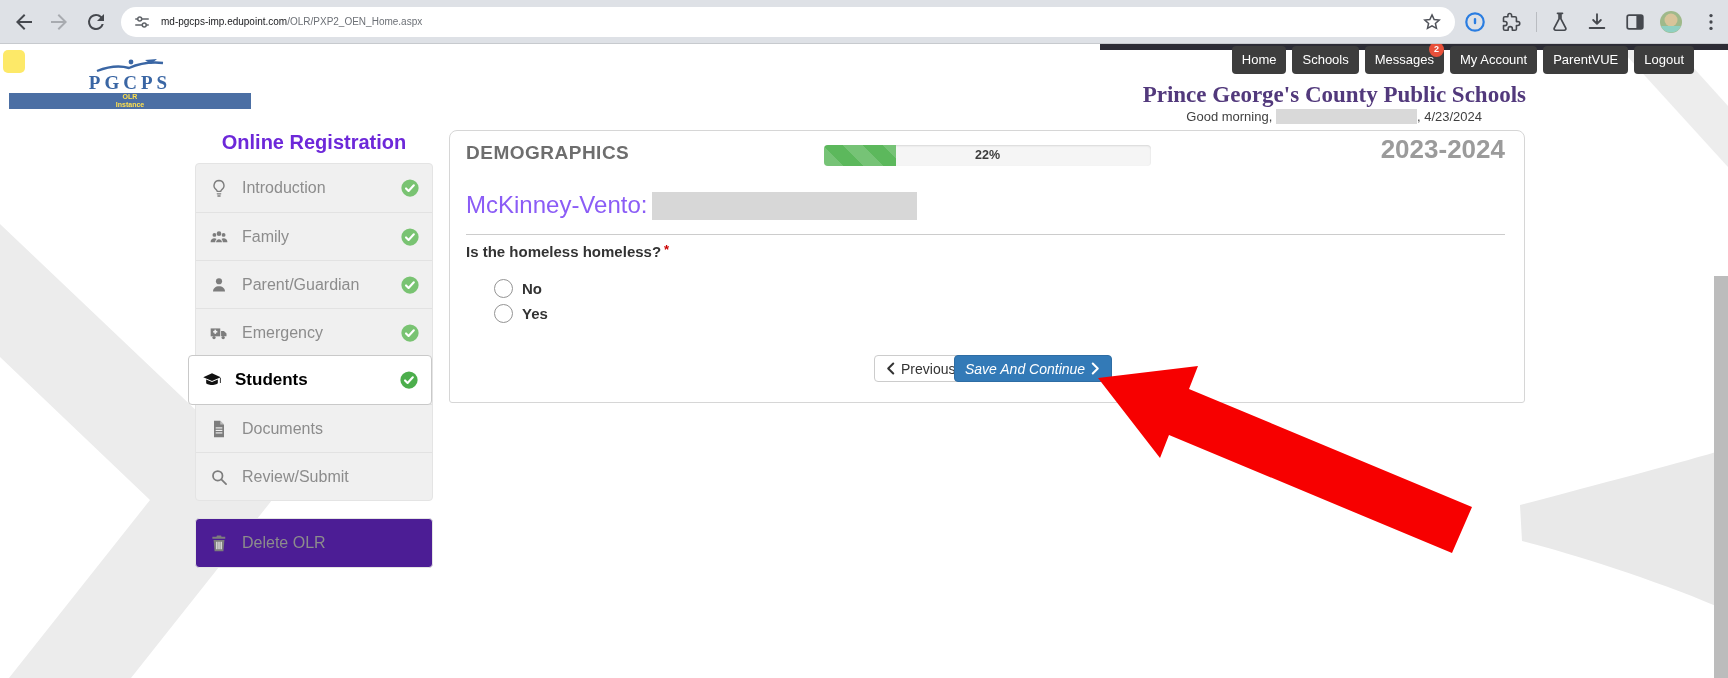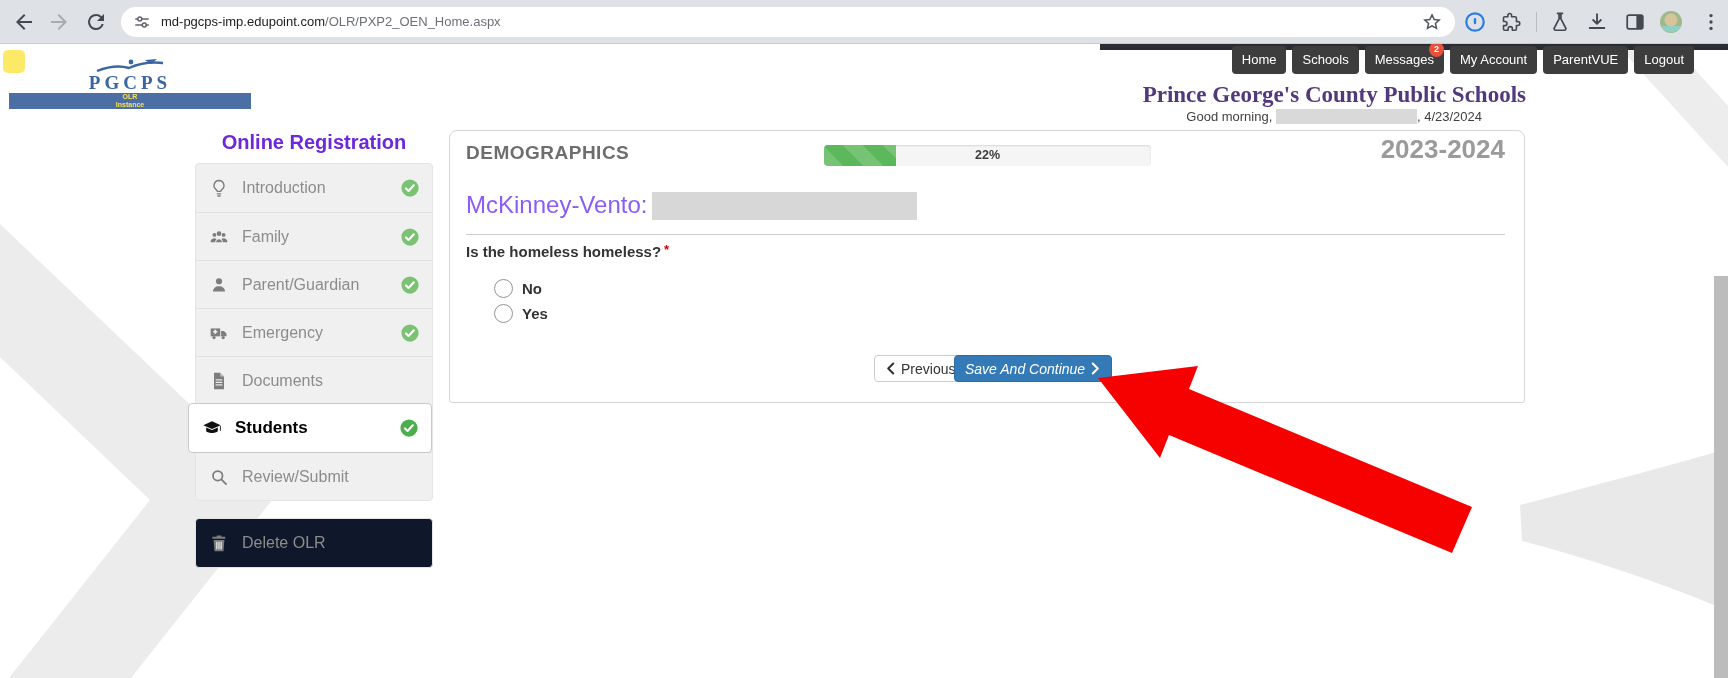--- a/index.html
+++ b/index.html
@@ -7,21 +7,21 @@
          font-family:"Liberation Sans",sans-serif;background:#fff;}
 
   
   #chrome{position:absolute;left:0;top:0;width:1728px;height:43px;background:#dee1e6;
           border-bottom:1px solid #c7cace;z-index:6;}
   .chr-ic{position:absolute;top:10px;width:24px;height:24px;color:#45484e;}
   .chr-ic svg{width:100%;height:100%;}
   #omnibox{position:absolute;left:121px;top:7px;width:1334px;height:30px;background:#fff;
            border-radius:15px;}
   #omnibox .tune{position:absolute;left:12px;top:6px;width:18px;height:18px;color:#5f6368;}
-  #url{position:absolute;left:40px;top:0;line-height:30px;font-size:13px;color:#202124;white-space:nowrap;}
+  #url{position:absolute;left:40px;top:0;line-height:30px;font-size:10px;color:#202124;white-space:nowrap;}
   #url .path{color:#6c7076;}
   #star{position:absolute;right:13px;top:5px;width:20px;height:20px;color:#50535a;}
   .vdiv{position:absolute;left:1536px;top:12px;width:1px;height:20px;background:#b9bcc1;}
 
   
   #watermark{position:absolute;left:0;top:0;z-index:0;}
   #darkstrip{position:absolute;left:1100px;top:44px;width:628px;height:6px;background:#2c2c35;z-index:2;}
   #stickynote{position:absolute;left:3px;top:50px;width:22px;height:23px;background:#fde968;border-radius:5px;z-index:2;}
 
   
@@ -42,21 +42,21 @@
             font-weight:bold;font-size:23px;z-index:2;margin-left:28px;}
   #greeting{position:absolute;right:246px;top:109px;font-size:13px;color:#3f3f3f;z-index:2;white-space:nowrap;}
   .redact{display:inline-block;background:#d9d9d9;vertical-align:-3px;}
   #greeting .redact{width:141px;height:15px;}
 
   
   #sb-title{position:absolute;left:195px;top:131px;width:238px;text-align:center;
             font-size:20px;font-weight:bold;color:#6d28d9;z-index:2;}
   #sb-panel{position:absolute;left:195px;top:163px;width:238px;background:#f0f0f0;
             border:1px solid #e4e4e4;border-radius:4px;z-index:2;box-sizing:border-box;}
-  #sb-delete{position:absolute;left:195px;top:518px;width:238px;background:#0f172a;
+  #sb-delete{position:absolute;left:195px;top:518px;width:238px;background:#4c1d95;
              border:1px solid #e4e4e4;border-radius:4px;z-index:2;box-sizing:border-box;}
   .sb-row{display:flex;align-items:center;height:48px;padding:0 13px;gap:13px;
           color:#8c8c8c;font-size:16px;box-sizing:border-box;}
   .sb-row + .sb-row{border-top:1px solid #e2e2e2;}
   .sb-row .sb-ic{width:20px;height:20px;flex:0 0 20px;color:#7d7d7d;}
   .sb-row .sb-ic svg{width:100%;height:100%;}
   .sb-row .chk{margin-left:auto;width:18px;height:18px;}
   .sb-row.active{position:relative;margin:-1px 0 -1px -8px;width:244px;height:50px;
                  background:#fff;border:1px solid #c9c9c9;border-radius:4px;
                  color:#000;font-weight:bold;font-size:17px;z-index:2;}
@@ -249,42 +249,42 @@
             <circle cx="17" cy="17.5" r="2"></circle>
             <rect x="6.5" y="8" width="2" height="5" fill="#f0f0f0"></rect>
             <rect x="5" y="9.5" width="5" height="2" fill="#f0f0f0"></rect>
           </svg></span>
         <span>Emergency</span>
         <span class="chk"><svg viewBox="0 0 24 24">
             <circle cx="12" cy="12" r="11.5" fill="#79c372"></circle>
             <path d="M6.7 12.6l3.4 3.4 7-7.6" fill="none" stroke="#fff" stroke-width="2.8" stroke-linecap="round" stroke-linejoin="round"></path>
           </svg></span>
       </div>
+      <div class="sb-row active">
+        <span class="sb-ic"><svg viewBox="0 0 24 24" fill="currentColor">
+            <path d="M12 4 1.5 8.6 12 13.2 22.5 8.6z"></path>
+            <path d="M5 11.4v3.8c0 1.5 3.1 2.7 7 2.7s7-1.2 7-2.7v-3.8l-7 3z"></path>
+            <path d="M21.5 9.5v6h1v-6z"></path>
+          </svg></span>
+        <span>Students</span>
+        <span class="chk"><svg viewBox="0 0 24 24">
+            <circle cx="12" cy="12" r="11.5" fill="#4cae4c"></circle>
+            <path d="M6.7 12.6l3.4 3.4 7-7.6" fill="none" stroke="#fff" stroke-width="2.8" stroke-linecap="round" stroke-linejoin="round"></path>
+          </svg></span>
+      </div>
       <div class="sb-row">
         <span class="sb-ic"><svg viewBox="0 0 24 24" fill="currentColor">
             <path d="M6 2h7.5L18 6.5V22H6z"></path>
             <path d="M13.5 2 18 6.5h-4.5z" fill="#f0f0f0" opacity=".55"></path>
             <rect x="8" y="10" width="8" height="1.4" fill="#f0f0f0"></rect>
             <rect x="8" y="13" width="8" height="1.4" fill="#f0f0f0"></rect>
             <rect x="8" y="16" width="8" height="1.4" fill="#f0f0f0"></rect>
           </svg></span>
         <span>Documents</span>
       </div>
-      <div class="sb-row active">
-        <span class="sb-ic"><svg viewBox="0 0 24 24" fill="currentColor">
-            <path d="M12 4 1.5 8.6 12 13.2 22.5 8.6z"></path>
-            <path d="M5 11.4v3.8c0 1.5 3.1 2.7 7 2.7s7-1.2 7-2.7v-3.8l-7 3z"></path>
-            <path d="M21.5 9.5v6h1v-6z"></path>
-          </svg></span>
-        <span>Students</span>
-        <span class="chk"><svg viewBox="0 0 24 24">
-            <circle cx="12" cy="12" r="11.5" fill="#4cae4c"></circle>
-            <path d="M6.7 12.6l3.4 3.4 7-7.6" fill="none" stroke="#fff" stroke-width="2.8" stroke-linecap="round" stroke-linejoin="round"></path>
-          </svg></span>
-      </div>
       <div class="sb-row">
         <span class="sb-ic"><svg viewBox="0 0 24 24" fill="none" stroke="currentColor" stroke-width="2.1" stroke-linecap="round">
             <circle cx="10.5" cy="10.5" r="5.7"></circle>
             <path d="M14.8 14.8 20.5 20.5"></path>
           </svg></span>
         <span>Review/Submit</span>
       </div>
     </div>
   <div id="sb-delete">
       <div class="sb-row">

